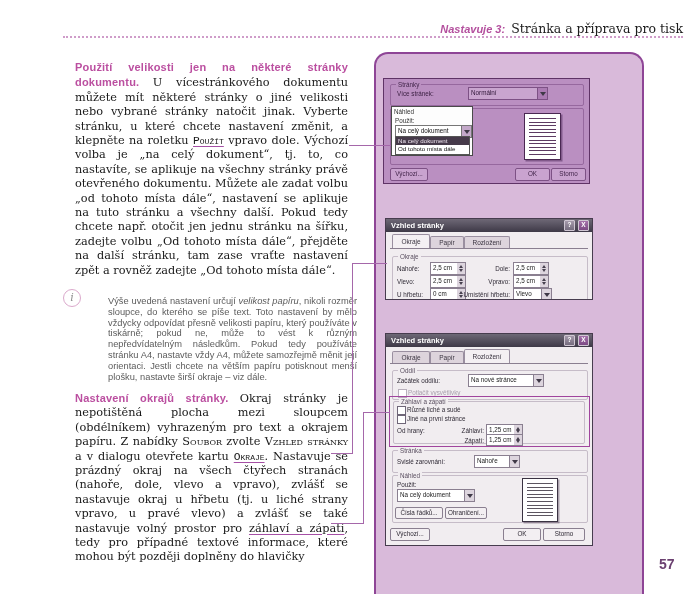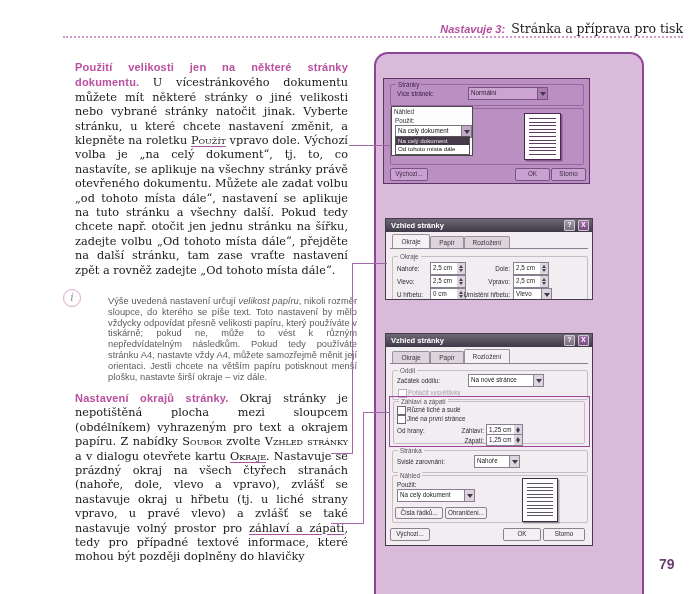--- a/index.html
+++ b/index.html
@@ -15,21 +15,21 @@
              border-bottom:2px dotted #cf9cc9;}
 
   
   .body-par{position:absolute;left:75px;width:273px;margin:0;
             font-family:"DejaVu Serif",serif;font-size:11.3px;line-height:14.4px;
             color:#191919;text-align:justify;}
   .r-lead{font-family:"Liberation Sans",sans-serif;font-weight:bold;font-size:11px;
           color:#bb4fa0;letter-spacing:.2px;}
   .r-sc{font-variant:small-caps;}
   .r-scu{font-variant:small-caps;text-decoration:underline;text-decoration-color:#a54fa5;
-         text-decoration-thickness:1px;text-underline-offset:2px;}
+         text-decoration-thickness:1px;text-underline-offset:2px;font-family:Liberation Mono, monospace;}
   .r-u{text-decoration:underline;text-decoration-color:#a54fa5;
        text-decoration-thickness:1px;text-underline-offset:2px;}
   .r-i{font-style:italic;}
 
   
   .note-icon{position:absolute;left:63px;top:289px;width:16px;height:16px;border-radius:50%;
              border:1.6px solid #dba9cc;color:#909090;font-family:"DejaVu Serif",serif;
              font-style:italic;font-size:11px;line-height:15px;text-align:center;}
   .note-par{position:absolute;left:100px;top:288px;width:249px;margin:8px;
             font-family:"Liberation Sans",sans-serif;font-size:9.3px;line-height:10.8px;
@@ -123,21 +123,21 @@
 </div>
 <div class="hr-dotted"></div>
 
 <p class="body-par" style="top:60px;"><span class="r-lead">Použití velikosti jen na některé stránky dokumentu. </span><span>U vícestránkového dokumentu můžete mít některé stránky o jiné velikosti nebo vybrané stránky natočit jinak. Vyberte stránku, u které chcete nastavení změnit, a klepněte na roletku </span><span class="r-scu">Použít</span><span> vpravo dole. Výchozí volba je „na celý dokument“, tj. to, co nastavíte, se aplikuje na všechny stránky právě otevřeného dokumentu. Můžete ale zadat volbu „od tohoto místa dále“, nastavení se aplikuje na tuto stránku a všechny další. Pokud tedy chcete např. otočit jen jednu stránku na šířku, zadejte volbu „Od tohoto místa dále“, přejděte na další stránku, tam zase vraťte nastavení zpět a rovněž zadejte „Od tohoto místa dále“.</span></p>
 
 <div class="note-icon">i</div>
 <p class="note-par"><span>Výše uvedená nastavení určují </span><span class="r-i">velikost papíru</span><span>, nikoli rozměr sloupce, do kterého se píše text. Toto nastavení by mělo vždycky odpovídat přesně velikosti papíru, který používáte v tiskárně; pokud ne, může to vést k různým nepředvídatelným následkům. Pokud tedy používáte stránku A4, nastavte vždy A4, můžete samozřejmě měnit její orientaci. Jestli chcete na větším papíru potisknout menší plošku, nastavte širší okraje – viz dále.</span></p>
 
 <p class="body-par" style="top:391px;"><span class="r-lead">Nastavení okrajů stránky. </span><span>Okraj stránky je nepotištěná plocha mezi sloupcem (obdélníkem) vyhrazeným pro text a okrajem papíru. Z nabídky </span><span class="r-sc">Soubor</span><span> zvolte </span><span class="r-sc">Vzhled stránky</span><span> a v dialogu otevřete kartu </span><span class="r-scu">Okraje</span><span>. Nastavuje se prázdný okraj na všech čtyřech stranách (nahoře, dole, vlevo a vpravo), zvlášť se nastavuje okraj u hřbetu (tj. u liché strany vpravo, u pravé vlevo) a zvlášť se také nastavuje volný prostor pro </span><span class="r-u">záhlaví a zápatí</span><span>, tedy pro případné textové informace, které mohou být později doplněny do hlavičky</span></p>
 
-<div class="pagenum">79</div>
+<div class="pagenum">57</div>
 
 <div class="panel">
 
   <div class="dlg1" style="left:7px;top:24px;width:205px;height:104px;">
     <div class="grp" style="left:6px;top:5px;width:192px;height:20px;">
       <span class="glabel">Stránky</span>
     </div>
     <span class="lbl" style="left:13px;top:11px;">Více stránek:</span>
     <div class="combo" style="left:84px;top:8px;width:76px;">
       <span>Normální</span>

